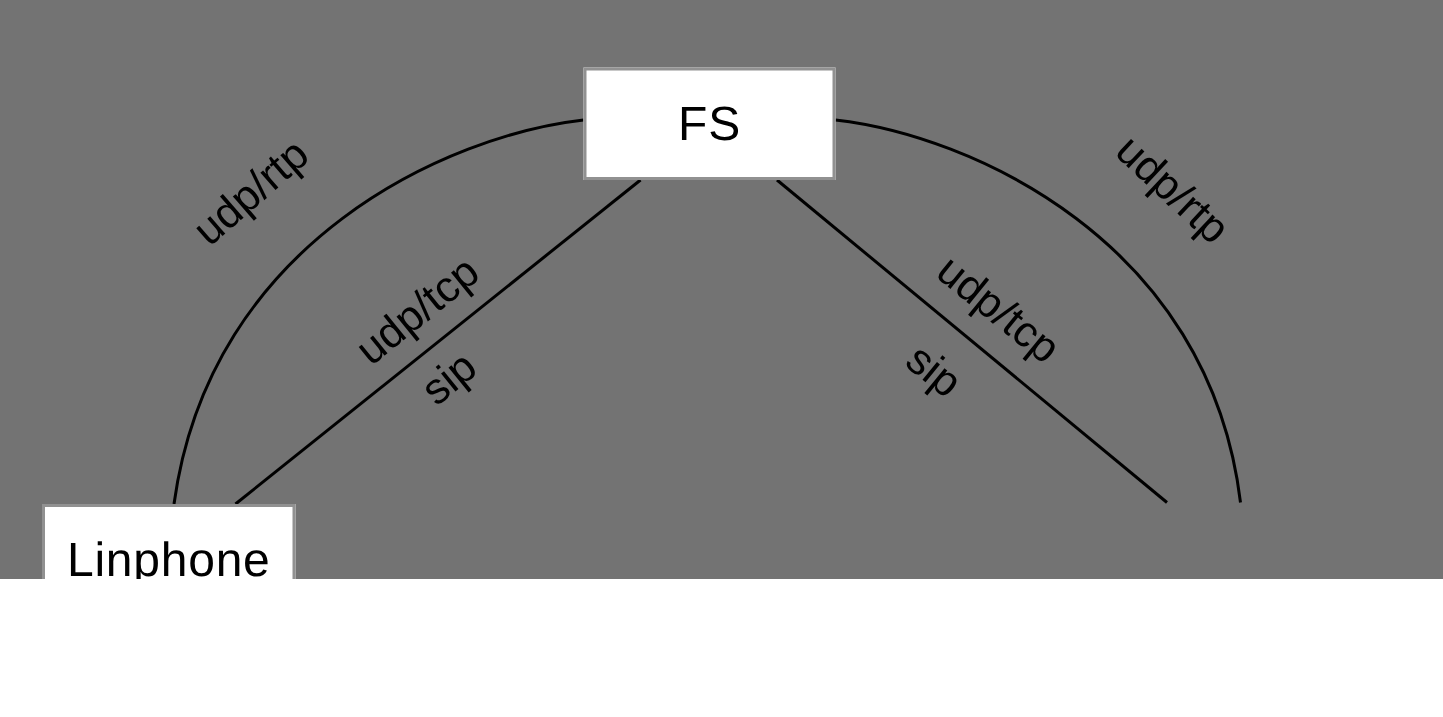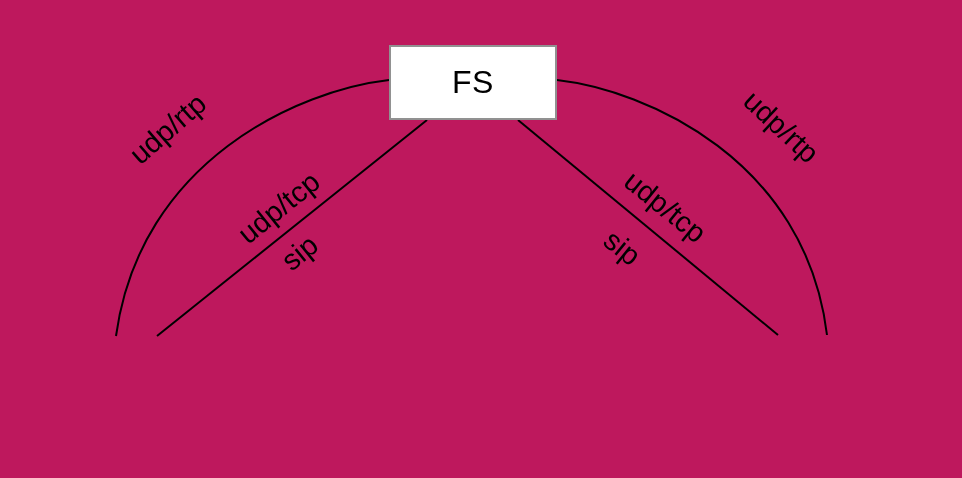--- a/index.html
+++ b/index.html
@@ -3,22 +3,22 @@
 <meta charset="utf-8">
 <style>
   html, body {
     margin: 0;
     padding: 0;
     background: #ffffff;
   }
   .canvas {
     position: relative;
     width: 962px;
-    height: 478px;
-    background: #be185d;
+    height: 386px;
+    background: #737373;
     font-family: "Liberation Sans", sans-serif;
     color: #000000;
     overflow: hidden;
   }
   .edges-svg {
     position: absolute;
     left: 0;
     top: 0;
     width: 962px;
     height: 478px;
@@ -65,20 +65,23 @@
     <path d="M 389 80 C 300 90 140 160 116 336"></path>
     <path d="M 427 120 L 157 336"></path>
     <path d="M 518 120 L 778 335"></path>
     <path d="M 557 80 C 646 90 806 160 827 335"></path>
   </svg>
 
   <div class="node node-fs">
     <span>FS</span>
   </div>
 
+  <div class="node node-linphone">
+    <span>Linphone</span>
+  </div>
 
 
   <div class="edge-label lbl-left-rtp">udp/rtp</div>
 
   <div class="edge-label lbl-left-udptcp">udp/tcp</div>
 
   <div class="edge-label lbl-left-sip">sip</div>
 
   <div class="edge-label lbl-right-udptcp">udp/tcp</div>
 

